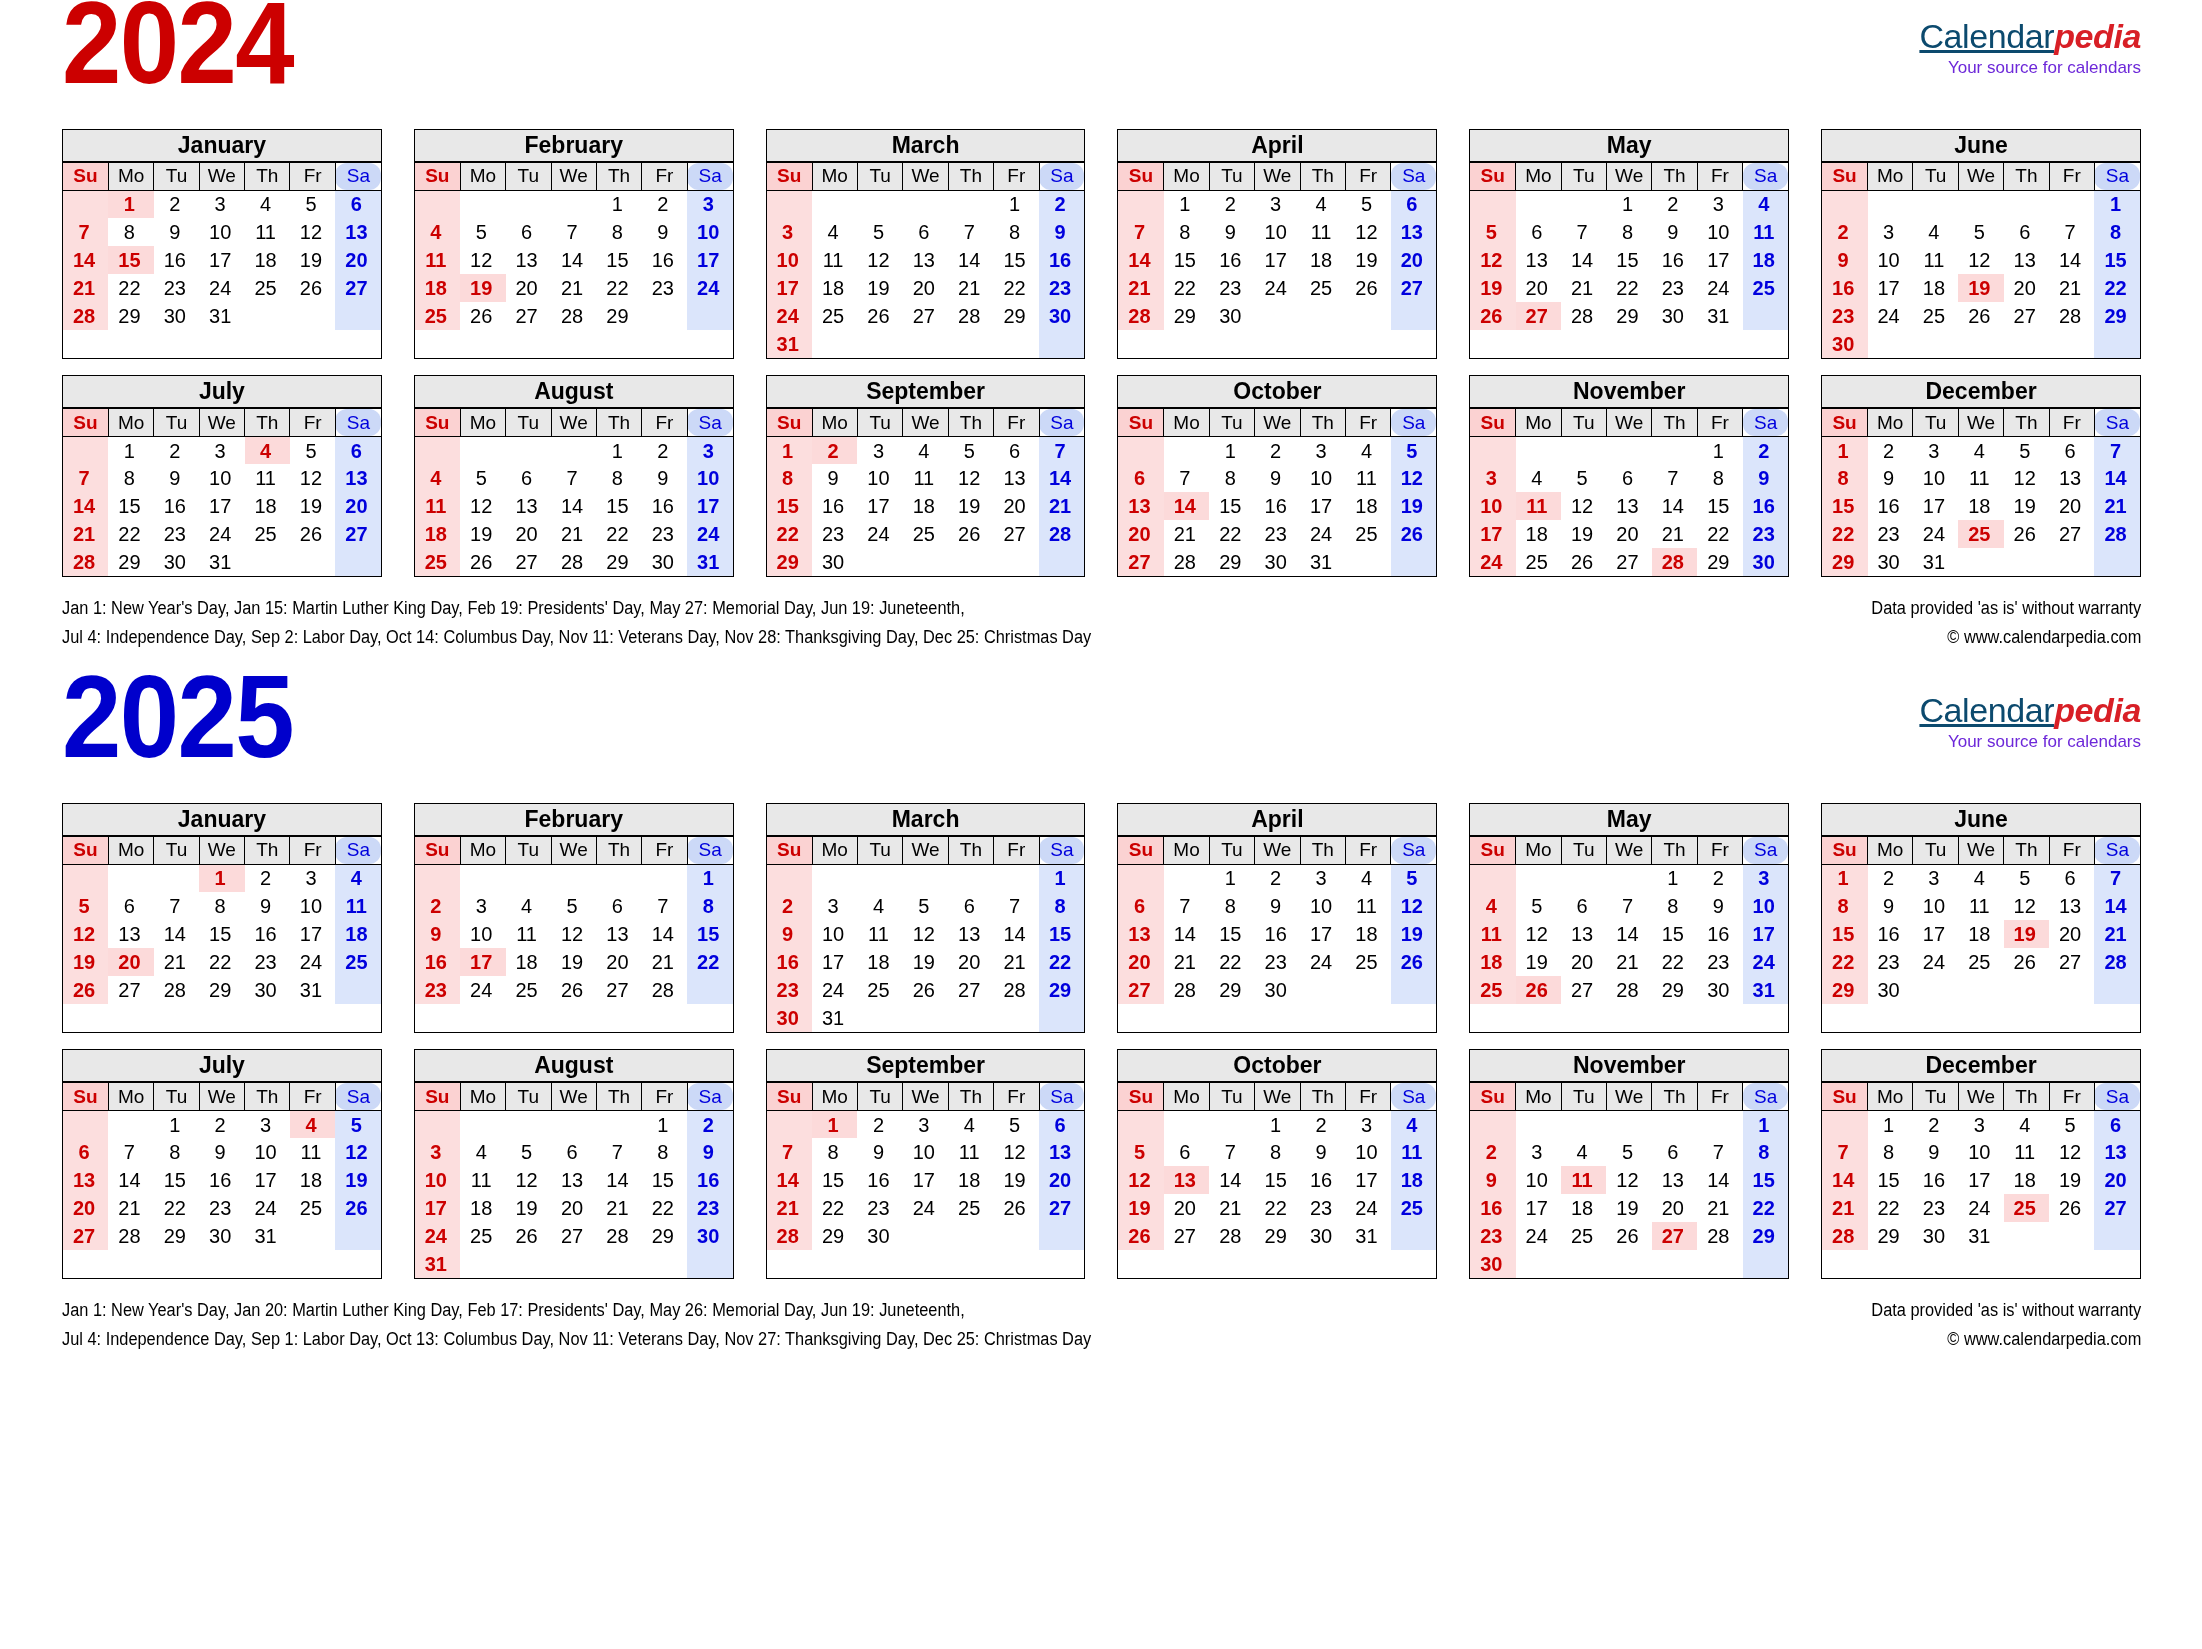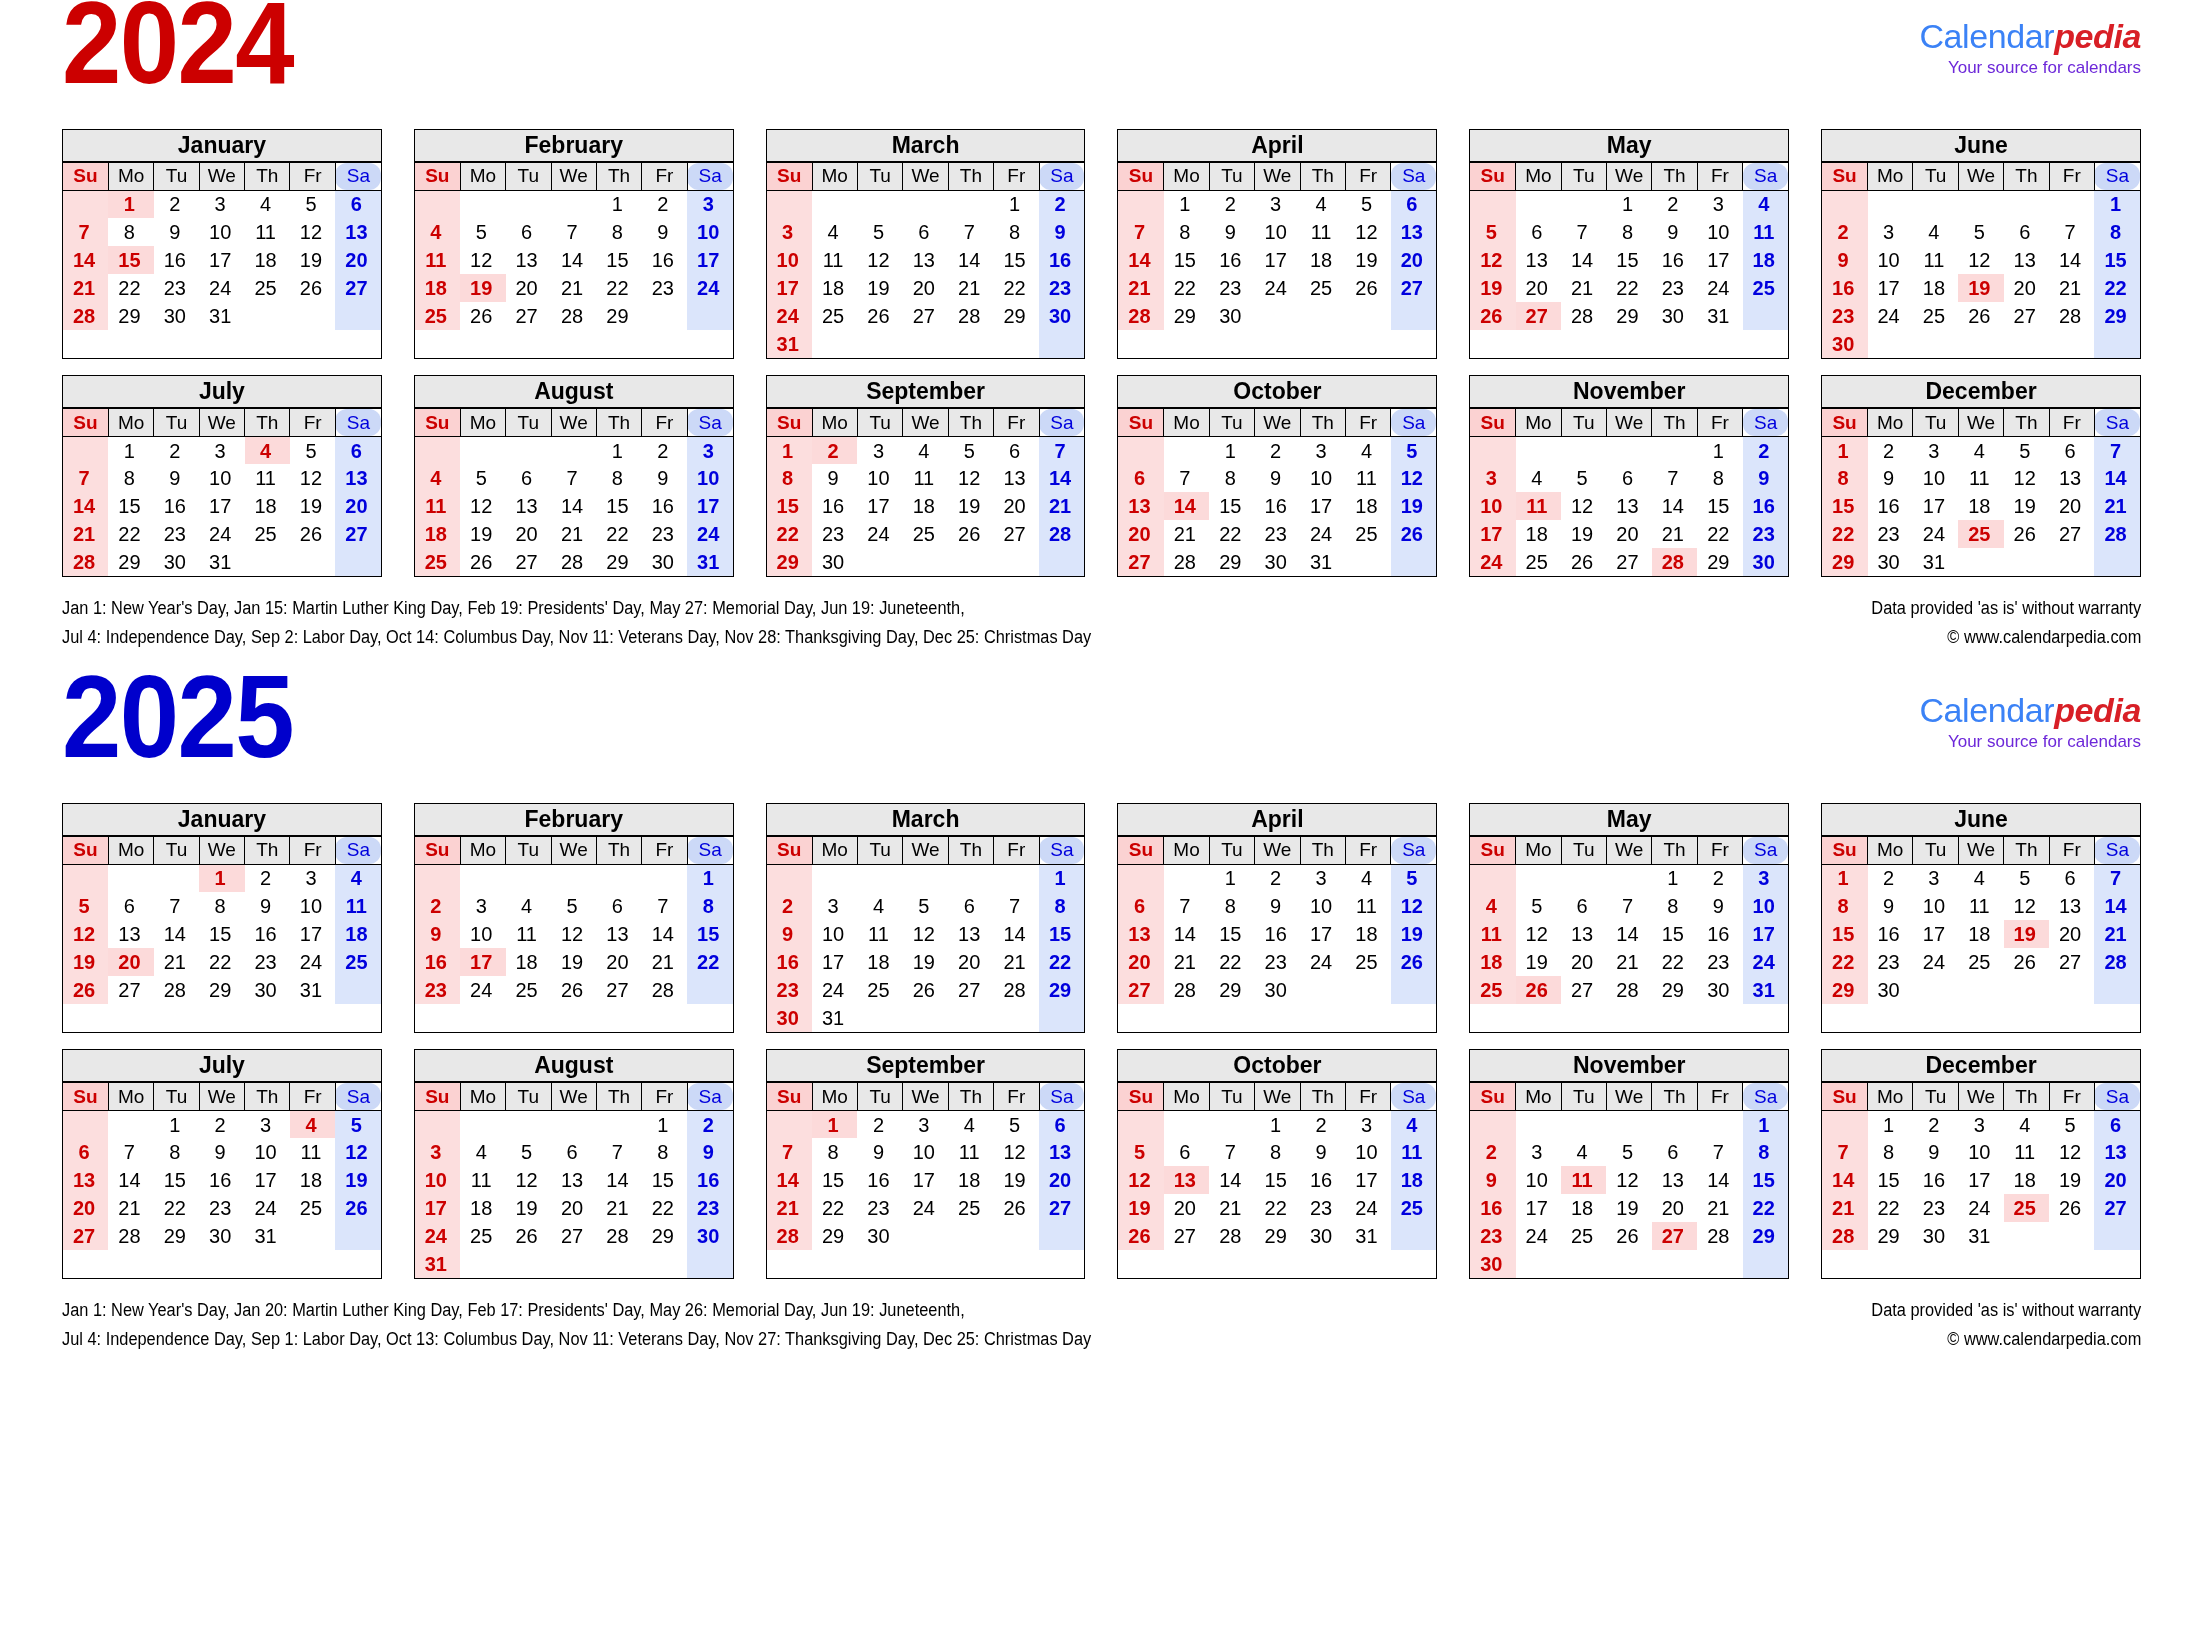--- a/index.html
+++ b/index.html
@@ -37,21 +37,21 @@
     position: absolute;
     right: 0; top: 19px;
     text-align: right;
     line-height: 1;
   }
   .brand-main {
     font-size: 34px;
     letter-spacing: -0.4px;
     white-space: nowrap;
   }
-  .brand-main .b1 { color: #3b82f6; font-weight: normal; }
+  .brand-main .b1 { color: #0c4a6e; font-weight: normal; text-decoration: underline; }
   .brand-main .b2 { color: #d81f26; font-weight: bold; font-style: italic; margin-top: 32px; }
   .brand-sub {
     font-size: 17px;
     color: #6d28d9;
     margin-top: 6px;
     white-space: nowrap;
   }
 
   
   .months-row {

